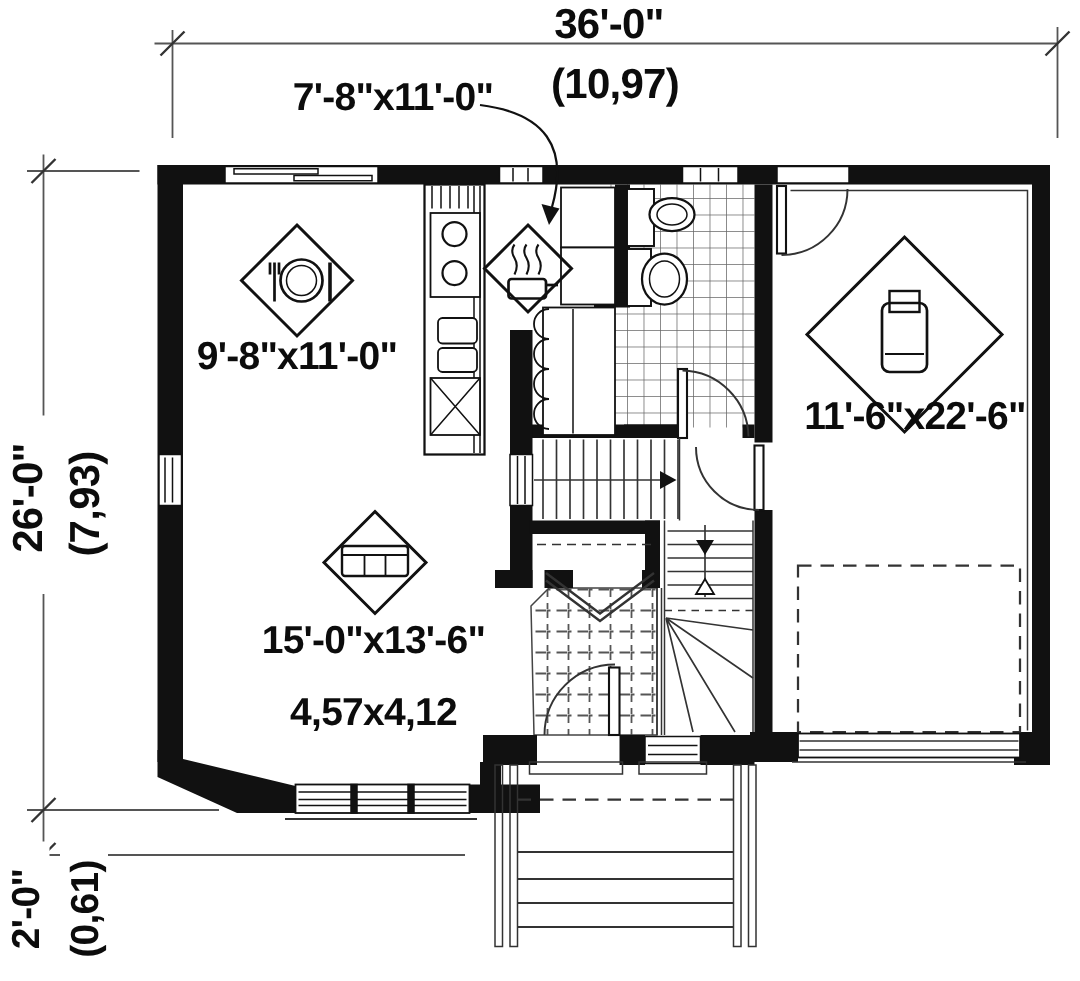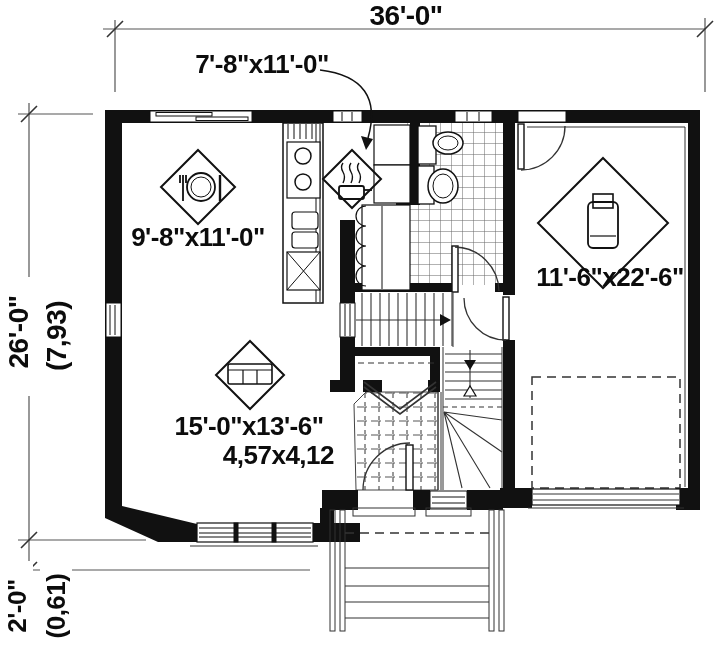--- a/index.html
+++ b/index.html
@@ -253,29 +253,30 @@
     </g>
   </g>
 
   <g>
     <path d="M320 70 Q385 78 368 138" fill="none" stroke="#111" stroke-width="1.5"></path>
     <polygon points="361,136 366,150 373,139" fill="#111"></polygon>
   </g>
 </svg>
 
   <div class="lbl dim" style="left:336px;top:0px;width:140px;">36'-0"</div>
+  <div class="lbl dim" style="left:340px;top:40px;width:140px;">(10,97)</div>
 
   <div class="lbl dim rot" style="left:-36px;top:315px;width:110px;height:34px;line-height:34px;">26'-0"</div>
   <div class="lbl dim rot" style="left:2px;top:319px;width:110px;height:34px;line-height:34px;">(7,93)</div>
 
   <div class="lbl dim rot" style="left:-28px;top:590px;width:90px;height:32px;line-height:32px;font-size:26px;">2'-0"</div>
   <div class="lbl dim rot" style="left:11px;top:590px;width:90px;height:32px;line-height:32px;font-size:26px;">(0,61)</div>
 
   <div class="lbl room" style="left:182px;top:49px;width:160px;">7'-8"x11'-0"</div>
 
   <div class="lbl room" style="left:118px;top:222px;width:160px;">9'-8"x11'-0"</div>
 
   <div class="lbl room" style="left:525px;top:262px;width:170px;">11'-6"x22'-6"</div>
 
   <div class="lbl room" style="left:164px;top:411px;width:170px;">15'-0"x13'-6"</div>
-  <div class="lbl room" style="left:164px;top:440px;width:170px;text-align:right;">4,57x4,12</div>
+  <div class="lbl room" style="left:164px;top:459px;width:170px;">4,57x4,12</div>
 
 </div>
 
 </body></html>

